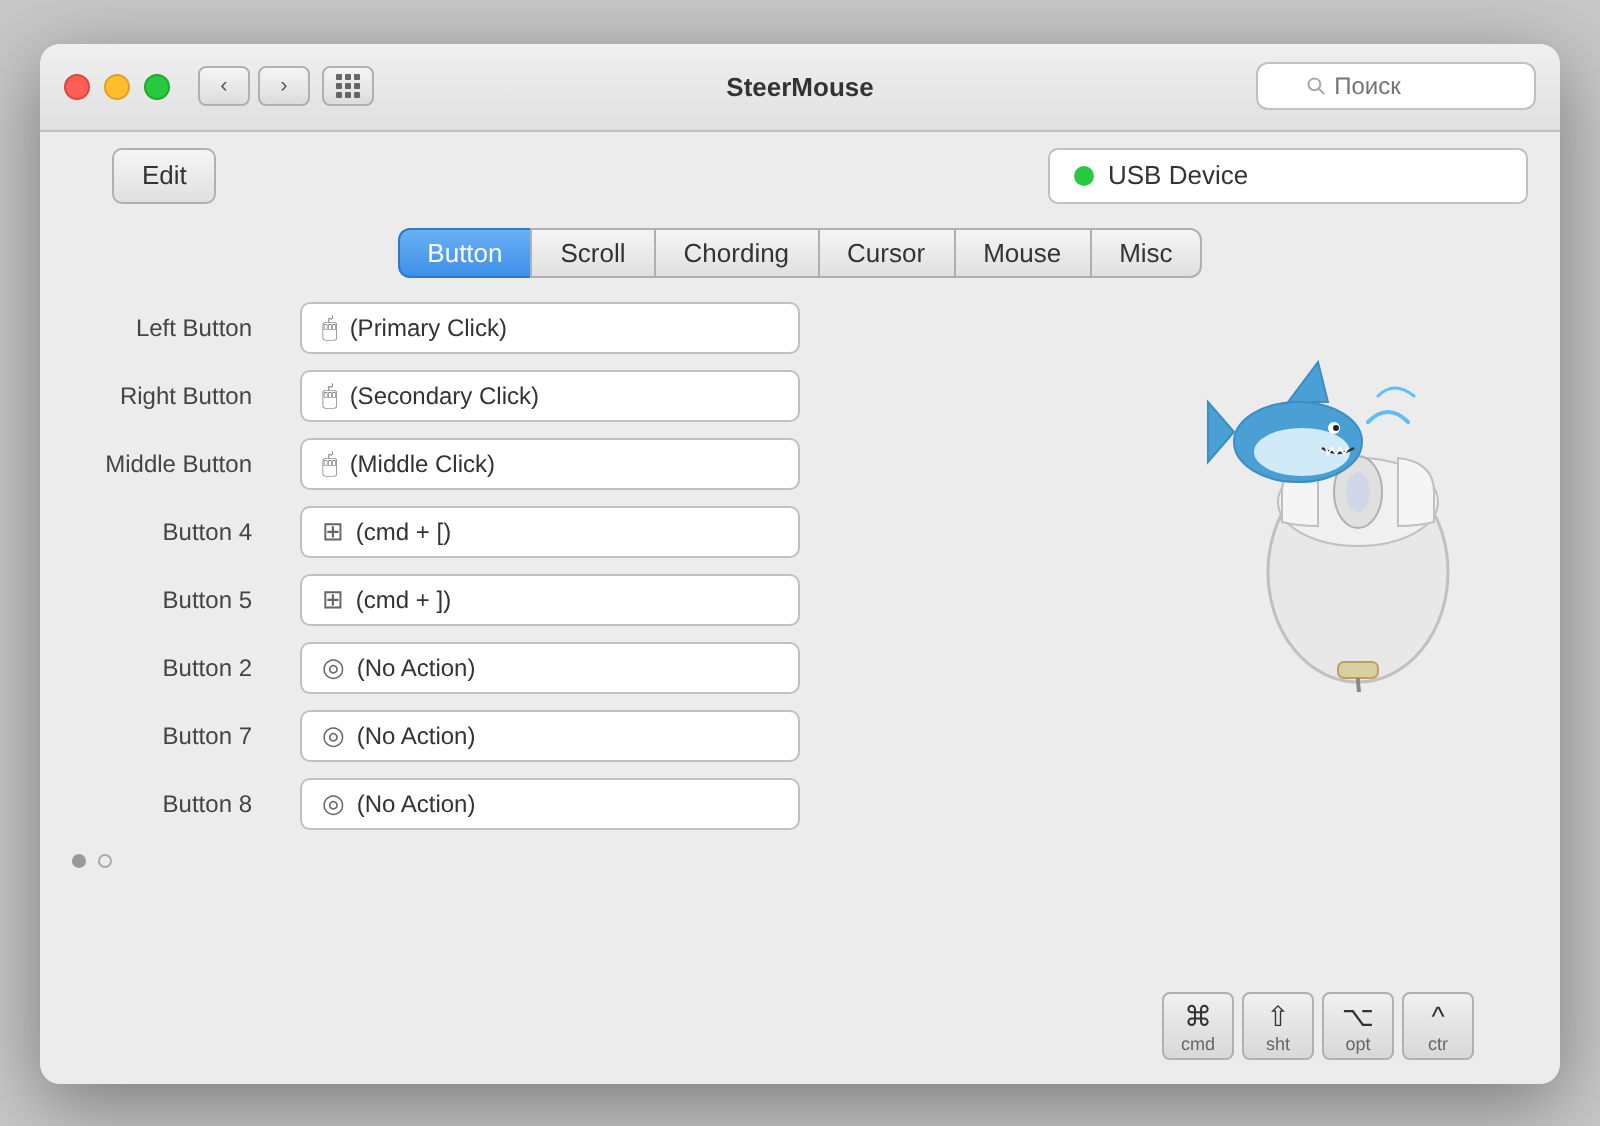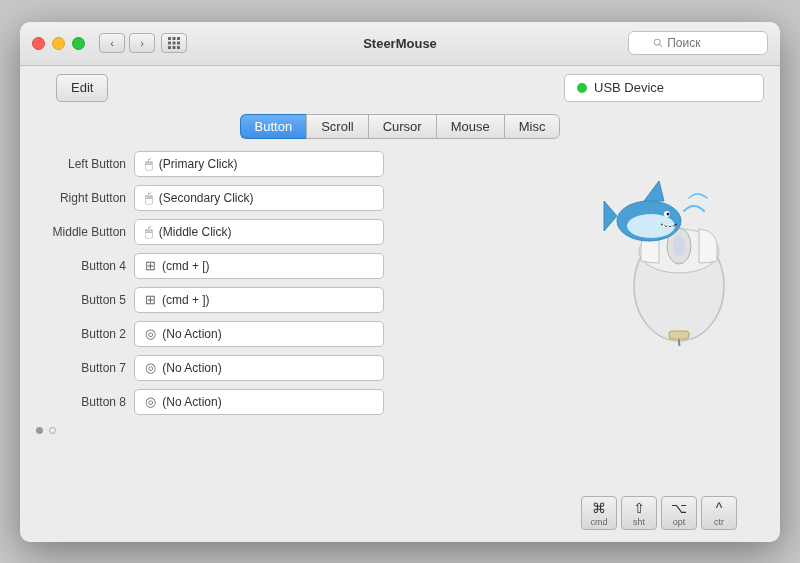--- a/index.html
+++ b/index.html
@@ -147,21 +147,21 @@
       display: flex;
       align-items: center;
       background: white;
       border: 1px solid #c0c0c0;
       border-radius: 5px;
       padding: 3px 12px;
       font-size: 13px;
       color: #333;
       height: 28px;
       margin-left: auto;
-      width: 200px;
+      width: 240px;
       gap: 7px;
     }
     .usb-dot {
       width: 10px;
       height: 10px;
       border-radius: 50%;
       background: #27c93f;
       flex-shrink: 0;
     }
     .tabs-row {
@@ -195,21 +195,21 @@
     }
     .left-panel {
       flex: 1;
       display: flex;
       flex-direction: column;
       gap: 8px;
     }
     .button-row {
       display: flex;
       align-items: center;
-      gap: 8px;
+      gap: 24px;
     }
     .button-label {
       font-size: 12px;
       color: #444;
       text-align: right;
       width: 90px;
       flex-shrink: 0;
     }
     .button-field {
       display: flex;
@@ -327,20 +327,21 @@
     <div class="edit-btn">Edit</div>
     <div class="usb-device">
       <div class="usb-dot"></div>
       <span>USB Device</span>
     </div>
   </div>
 
   <div class="tabs-row">
     <div class="tab active">Button</div>
     <div class="tab">Scroll</div>
+    <div class="tab">Chording</div>
     <div class="tab">Cursor</div>
     <div class="tab">Mouse</div>
     <div class="tab">Misc</div>
   </div>
 
   <div class="content-area">
 
     <div class="left-panel">
 
       <div class="button-row">

